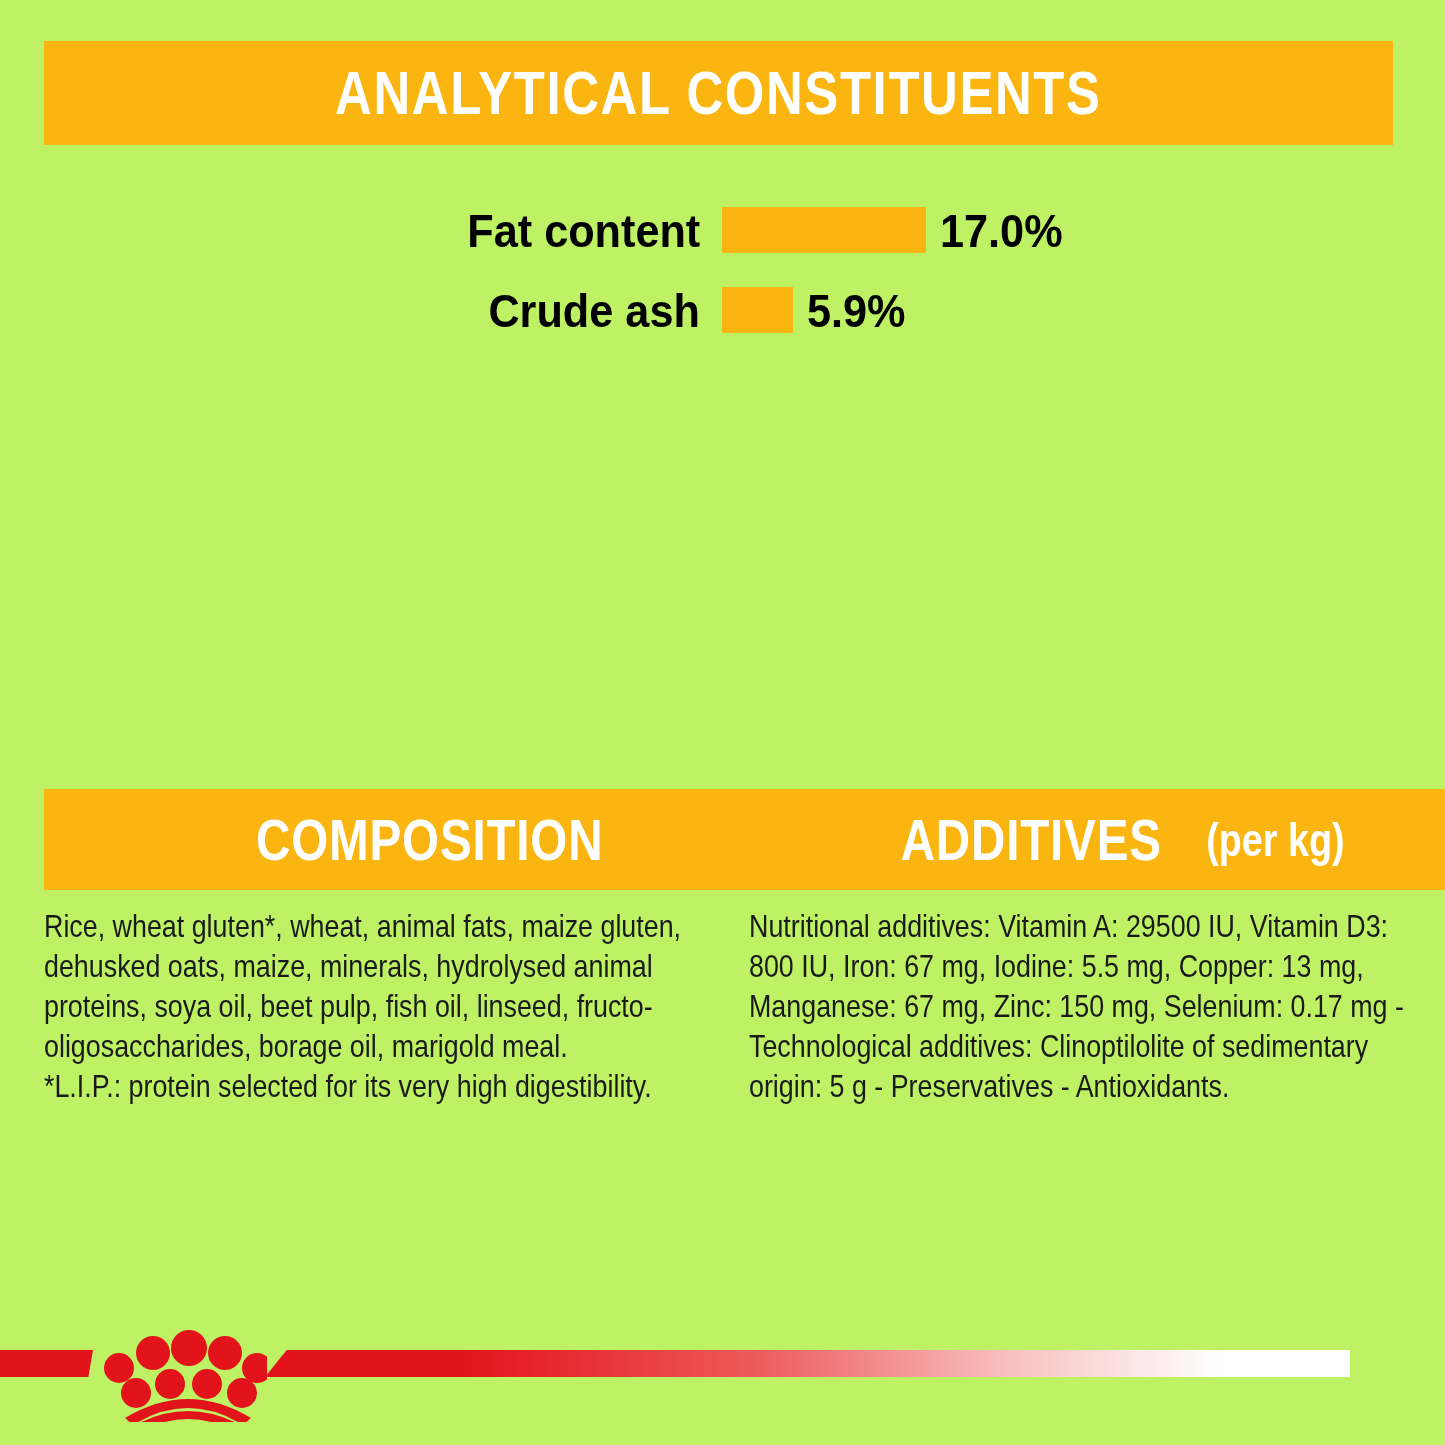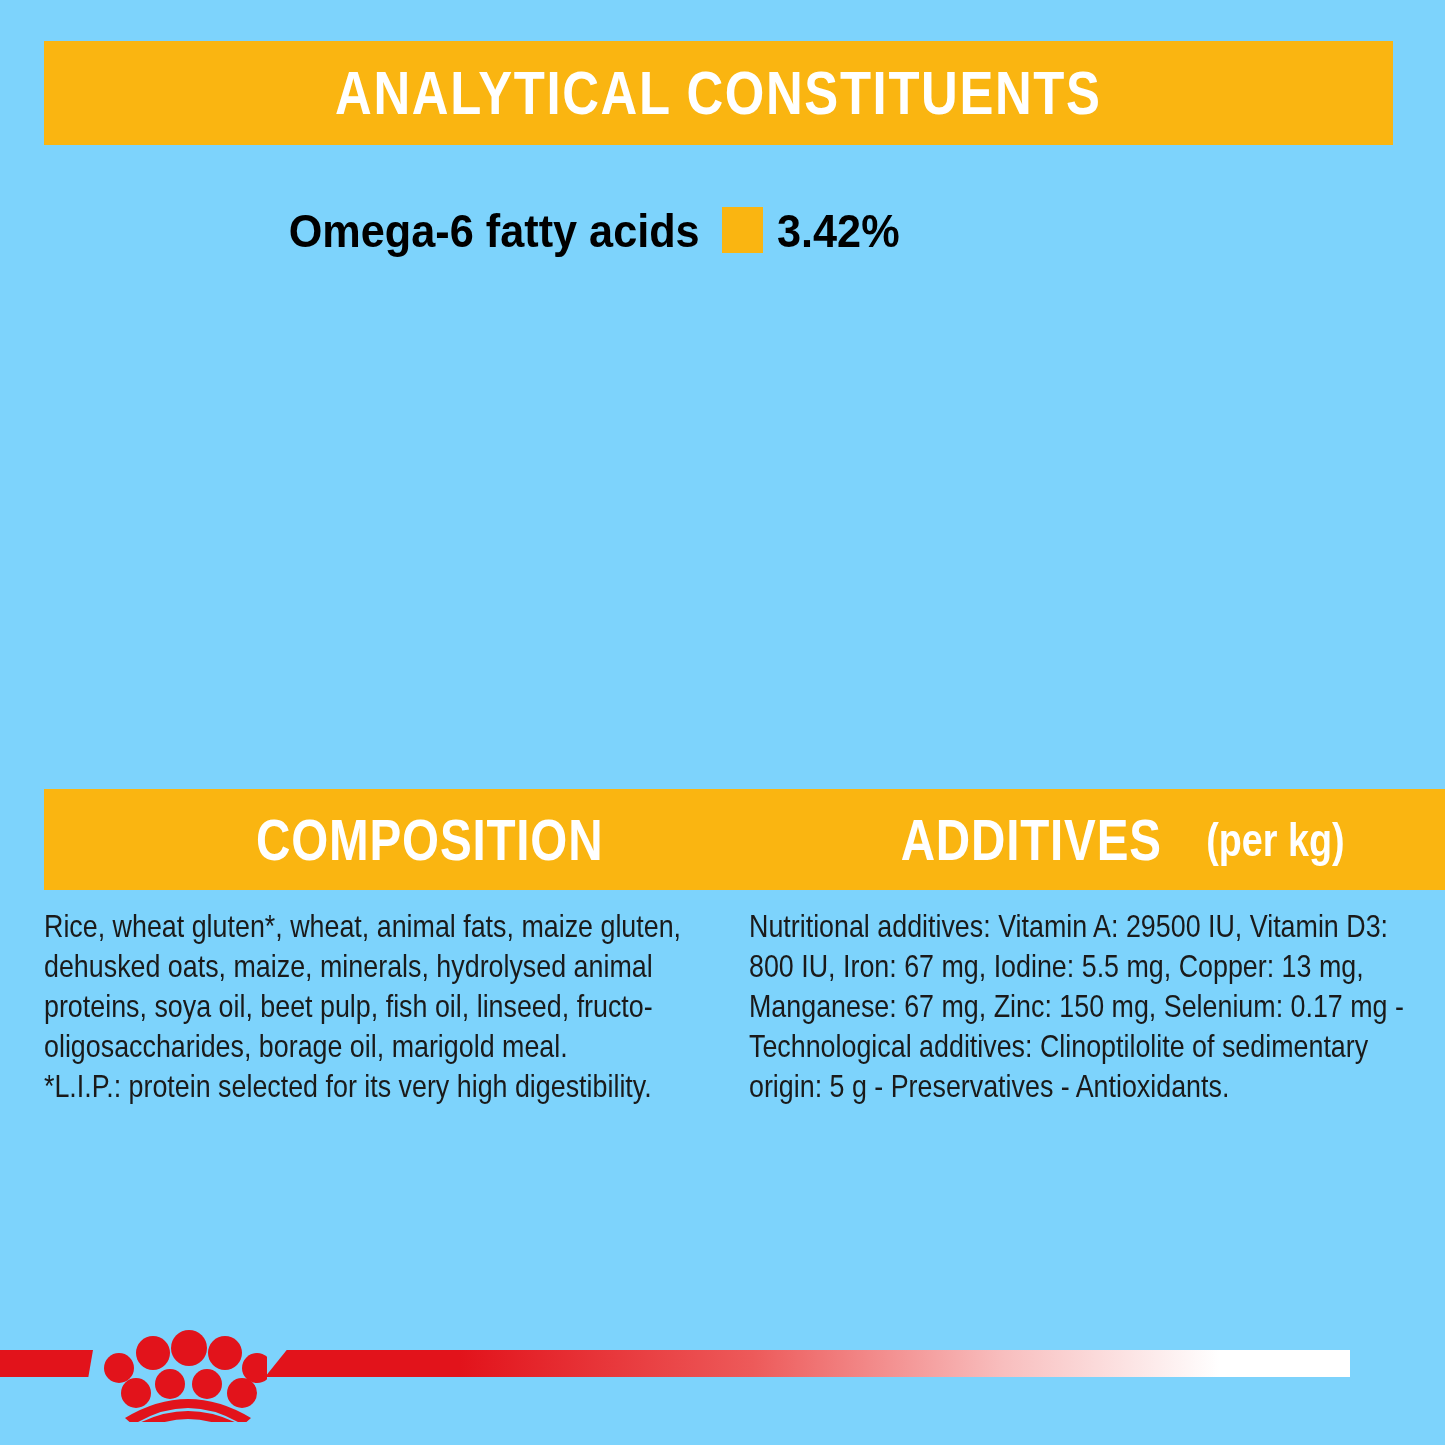--- a/index.html
+++ b/index.html
@@ -2,21 +2,21 @@
 <html style="--yellow: #FAB511;"><head>
 <meta charset="utf-8">
 <style>
   * { margin:0; padding:0; box-sizing:border-box; }
   html, body {
     width:1445px; height:1445px;
     background:#ffffff;
     font-family:"Liberation Sans", sans-serif;
     overflow:hidden;
   }
-  .page { position:relative; width:1445px; height:1445px; background:#7dd3fc; }
+  .page { position:relative; width:1445px; height:1445px; background:#bef264; }
 
   
   .band {
     position:absolute;
     background:var(--yellow,#FAB511);
     display:flex; align-items:center; justify-content:center;
   }
   .band-title {
     color:#ffffff;
     font-weight:700;
@@ -110,23 +110,28 @@
 <body>
 
 <div class="page">
 
   <div class="band" id="band-analytical">
     <span class="band-title">ANALYTICAL CONSTITUENTS</span>
   </div>
 
   <div class="chart" id="analytical-chart">
       <div class="chart-row">
-        <span class="row-label">Omega-6 fatty acids</span>
-        <span class="row-bar" style="width: 41px; background: rgb(250, 181, 17);"></span>
-        <span class="row-value" style="left: 777px;">3.42%</span>
+        <span class="row-label">Fat content</span>
+        <span class="row-bar" style="width: 204px; background: rgb(250, 181, 17);"></span>
+        <span class="row-value" style="left: 940px;">17.0%</span>
+      </div>
+      <div class="chart-row">
+        <span class="row-label">Crude ash</span>
+        <span class="row-bar" style="width: 71px; background: rgb(250, 181, 17);"></span>
+        <span class="row-value" style="left: 807px;">5.9%</span>
       </div>
     </div>
 
   <div class="band" id="band-composition">
     <span class="band-title">COMPOSITION</span>
   </div>
 
   <div class="band" id="band-additives">
     <span class="band-title">ADDITIVES</span>
     <span class="band-title band-sub">(per kg)</span>

